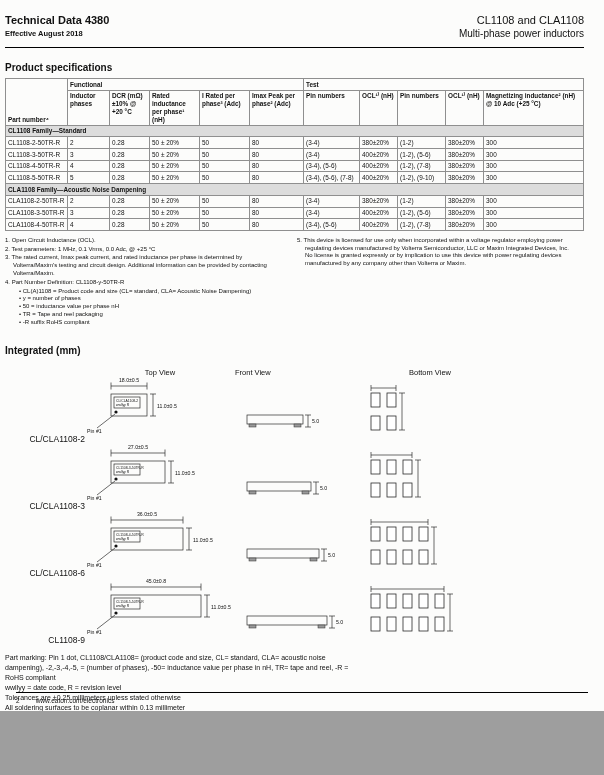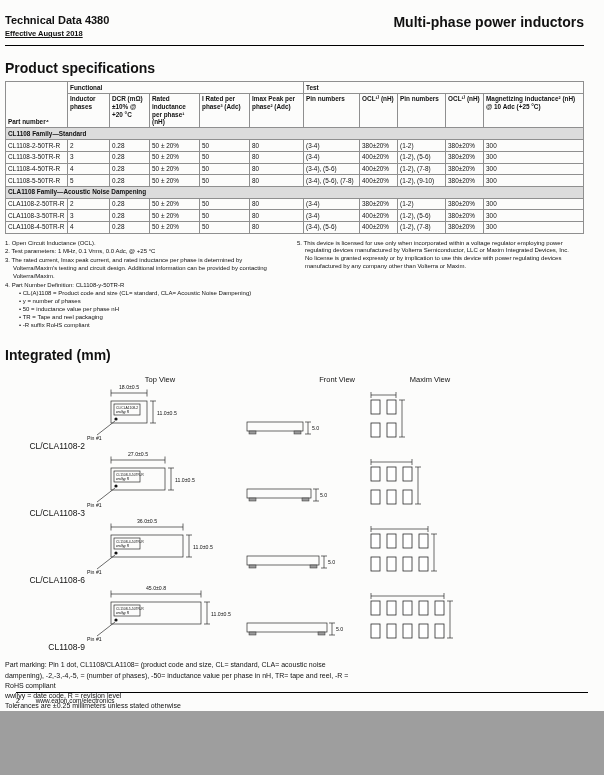--- a/index.html
+++ b/index.html
@@ -4,43 +4,43 @@
 <style>
   html,body{margin:0;padding:0;background:#9e9e9e;}
   .page{
     width:604px;height:711px;background:#fcfcfb;margin:0 auto;position:relative;
     box-sizing:border-box;padding:14px 20px 0 5px;overflow:hidden;
     font-family:"Liberation Sans",sans-serif;color:#111;
   }
   
   .hdr{display:flex;justify-content:space-between;align-items:flex-start;}
   .doc-title{font-size:11px;font-weight:bold;}
-  .doc-eff{font-size:7.5px;font-weight:bold;margin-top:3px;text-decoration:underline;}
+  .doc-eff{font-size:7.5px;font-weight:bold;margin-top:3px;}
   .prod{text-align:right;line-height:1.25;}
   .prod-title{font-size:11px;}
-  .prod-sub{font-size:14px;font-weight:bold;}
+  .prod-sub{font-size:10px;font-weight:normal;}
   .rule{border:none;border-top:1px solid #000;margin:7px 0 0 0;}
   
-  .sec-head{font-size:14px;font-weight:bold;margin:14px 0 5px 0;}
+  .sec-head{font-size:10px;font-weight:bold;margin:14px 0 5px 0;}
   table.specs{border-collapse:collapse;width:100%;table-layout:fixed;font-size:6.4px;border:1px solid #3a3a3a;}
   table.specs th,table.specs td{border:1px solid #8f8f8f;padding:1.5px 2px;text-align:left;vertical-align:top;line-height:1.2;}
   table.specs thead th{font-weight:bold;}
   table.specs th.pn{vertical-align:bottom;}
   table.specs td.section{background:#dcdcdc;font-weight:bold;}
   
   .fnotes{display:flex;gap:20px;margin-top:6px;font-size:6px;line-height:1.3;}
   .fn-col{width:272px;}
   .fn{padding-left:8px;text-indent:-8px;margin-bottom:1px;}
   .bullets{padding-left:14px;}
   .bullets div::before{content:"• ";}
   
   .viewhdr{display:flex;font-size:7.5px;margin-top:12px;}
   .viewhdr .sp{width:80px;}
   .viewhdr .vh-top{width:150px;text-align:center;}
-  .viewhdr .vh-front{width:120px;text-align:right;}
+  .viewhdr .vh-front{width:120px;text-align:left;}
   .viewhdr .vh-bottom{width:150px;text-align:center;}
   .dim-row{display:flex;align-items:flex-end;height:67px;}
   .dim-label{width:80px;text-align:right;font-size:8.5px;padding-right:2px;}
   .dim-cell{position:relative;}
   svg .ln{stroke:#2b2b2b;stroke-width:0.7;fill:none;}
   svg .dot{fill:#111;stroke:none;}
   svg .pad{fill:#9a9a9a;stroke:#2b2b2b;stroke-width:0.5;}
   svg .pad2{fill:#fff;stroke:#2b2b2b;stroke-width:0.8;}
   svg text{font-family:"Liberation Sans",sans-serif;fill:#111;}
   .t-dim{font-size:5.2px;}
@@ -57,20 +57,21 @@
 <body>
 
 <div class="page">
 
   <div class="hdr">
     <div>
       <div class="doc-title">Technical Data 4380</div>
       <div class="doc-eff">Effective August 2018</div>
     </div>
     <div class="prod">
+      <div class="prod-title">CL1108 and CLA1108</div>
       <div class="prod-sub">Multi-phase power inductors</div>
     </div>
   </div>
   <hr class="rule">
 
   <div class="sec-head">Product specifications</div>
 
   <table class="specs">
     <colgroup>
       <col style="width:62px">
@@ -223,21 +224,21 @@
       <div class="fn">5. This device is licensed for use only when incorporated within a voltage regulator employing power regulating devices manufactured by Volterra Semiconductor, LLC or Maxim Integrated Devices, Inc. No license is granted expressly or by implication to use this device with power regulating devices manufactured by any company other than Volterra or Maxim.</div>
     </div>
   </div>
 
   <div class="sec-head" style="margin-top:18px;">Integrated (mm)</div>
 
   <div class="viewhdr">
     <div class="sp"></div>
     <div class="vh-top">Top View</div>
     <div class="vh-front">Front View</div>
-    <div class="vh-bottom">Maxim View</div>
+    <div class="vh-bottom">Bottom View</div>
   </div>
 
   <div class="dim-row">
     <div class="dim-label">CL/CLA1108-2</div>
     <div class="dim-cell">
       <svg viewBox="0 0 150 70" width="150" height="70">
         <text class="t-dim dw" y="12" text-anchor="middle" x="42">18.0±0.5</text>
         <text class="t-dim dh" y="38" x="70">11.0±0.5</text>
         <text class="t-plate" x="29" y="31.5">CL/CLA1108-2</text>
         <text class="t-plate" x="29" y="35.5">wwllyy R</text>

